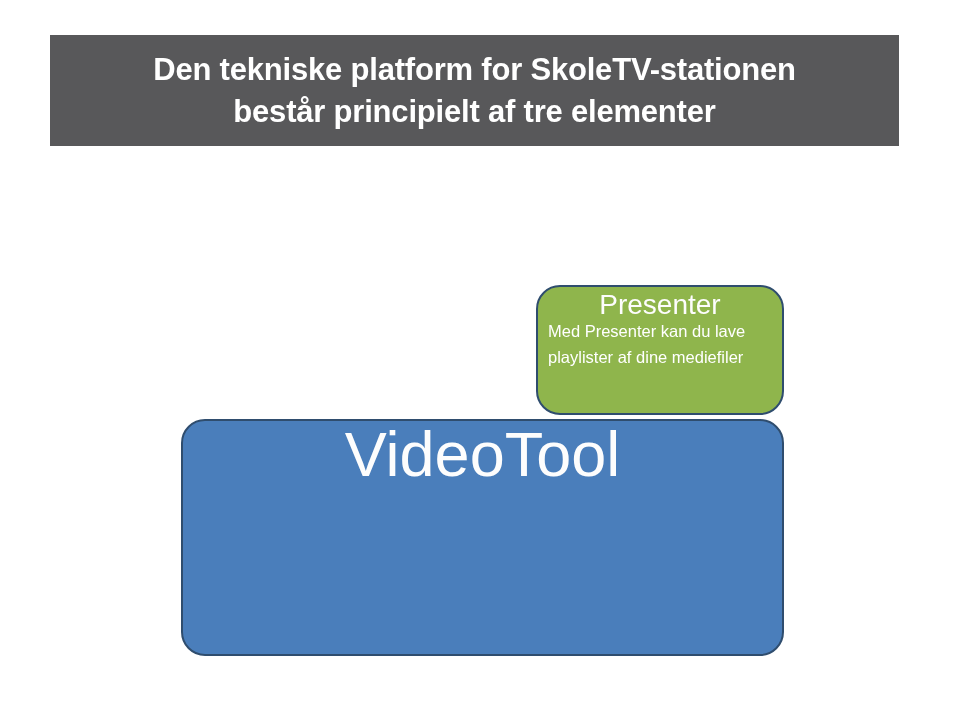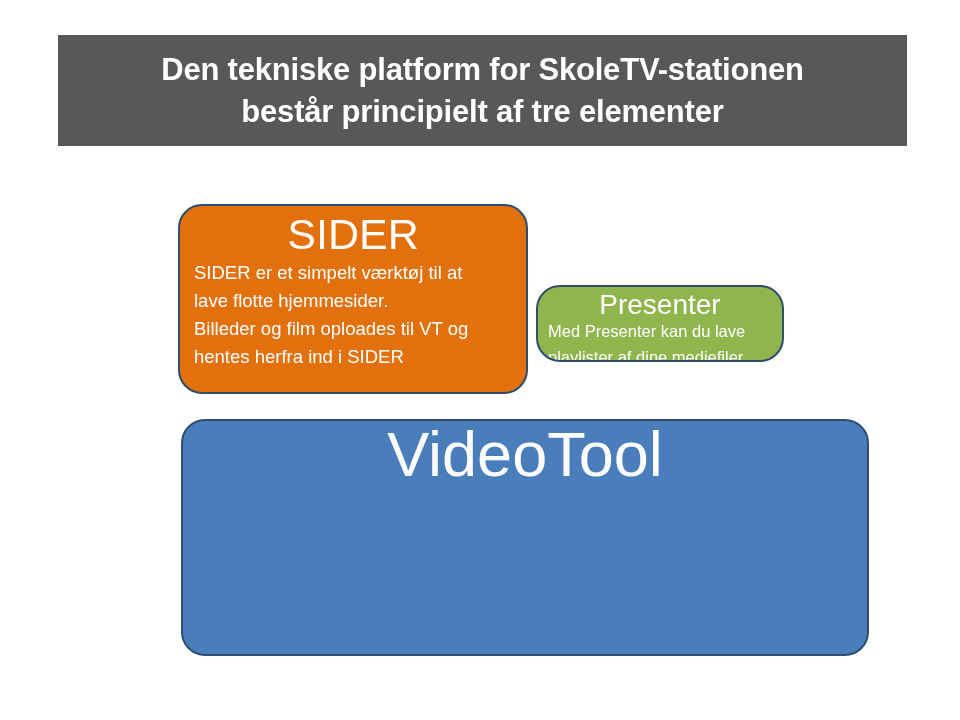--- a/index.html
+++ b/index.html
@@ -16,21 +16,21 @@
   #slide {
     position: relative;
     width: 960px;
     height: 720px;
     background: #ffffff;
   }
 
   
   #title-banner {
     position: absolute;
-    left: 58px;
+    left: 50px;
     top: 35px;
     width: 849px;
     height: 111px;
     background: #58585a;
     display: flex;
     align-items: center;
     justify-content: center;
     box-sizing: border-box;
     padding: 0 14px;
   }
@@ -83,39 +83,39 @@
     font-size: 18.5px;
     line-height: 1.52;
     margin: 2px 0 0 14px;
   }
 
   
   #presenter-box {
     left: 536px;
     top: 285px;
     width: 248px;
-    height: 77px;
+    height: 130px;
     background: #8fb54c;
     z-index: 1;
   }
   #presenter-heading {
     font-size: 28px;
     margin: 3px 0 0 0;
   }
   #presenter-body {
     font-size: 16.5px;
     line-height: 1.55;
     margin: 0 0 0 10px;
   }
 
   
   #videotool-box {
     left: 181px;
     top: 419px;
-    width: 688px;
+    width: 603px;
     height: 237px;
     background: #4a7ebb;
     z-index: 3;
   }
   #videotool-heading {
     font-size: 63px;
     margin: 2px 0 0 0;
     line-height: 1.0;
   }
   #videotool-body {
@@ -127,27 +127,20 @@
 </head>
 <body>
 
 <div id="slide">
 
   <div id="title-banner">
     <div id="title-text">Den tekniske platform for SkoleTV-stationen
 består principielt af tre elementer</div>
   </div>
 
-  <div id="sider-box" class="shape">
-    <div id="sider-heading" class="shape-heading">SIDER</div>
-    <div id="sider-body" class="shape-body">SIDER er et simpelt værktøj til at
-lave flotte hjemmesider.
-Billeder og film oploades til VT og
-hentes herfra ind i SIDER</div>
-  </div>
 
   <div id="presenter-box" class="shape">
     <div id="presenter-heading" class="shape-heading">Presenter</div>
     <div id="presenter-body" class="shape-body">Med Presenter  kan du lave
 playlister af dine mediefiler</div>
   </div>
 
   <div id="videotool-box" class="shape">
     <div id="videotool-heading" class="shape-heading">VideoTool</div>
   </div>

